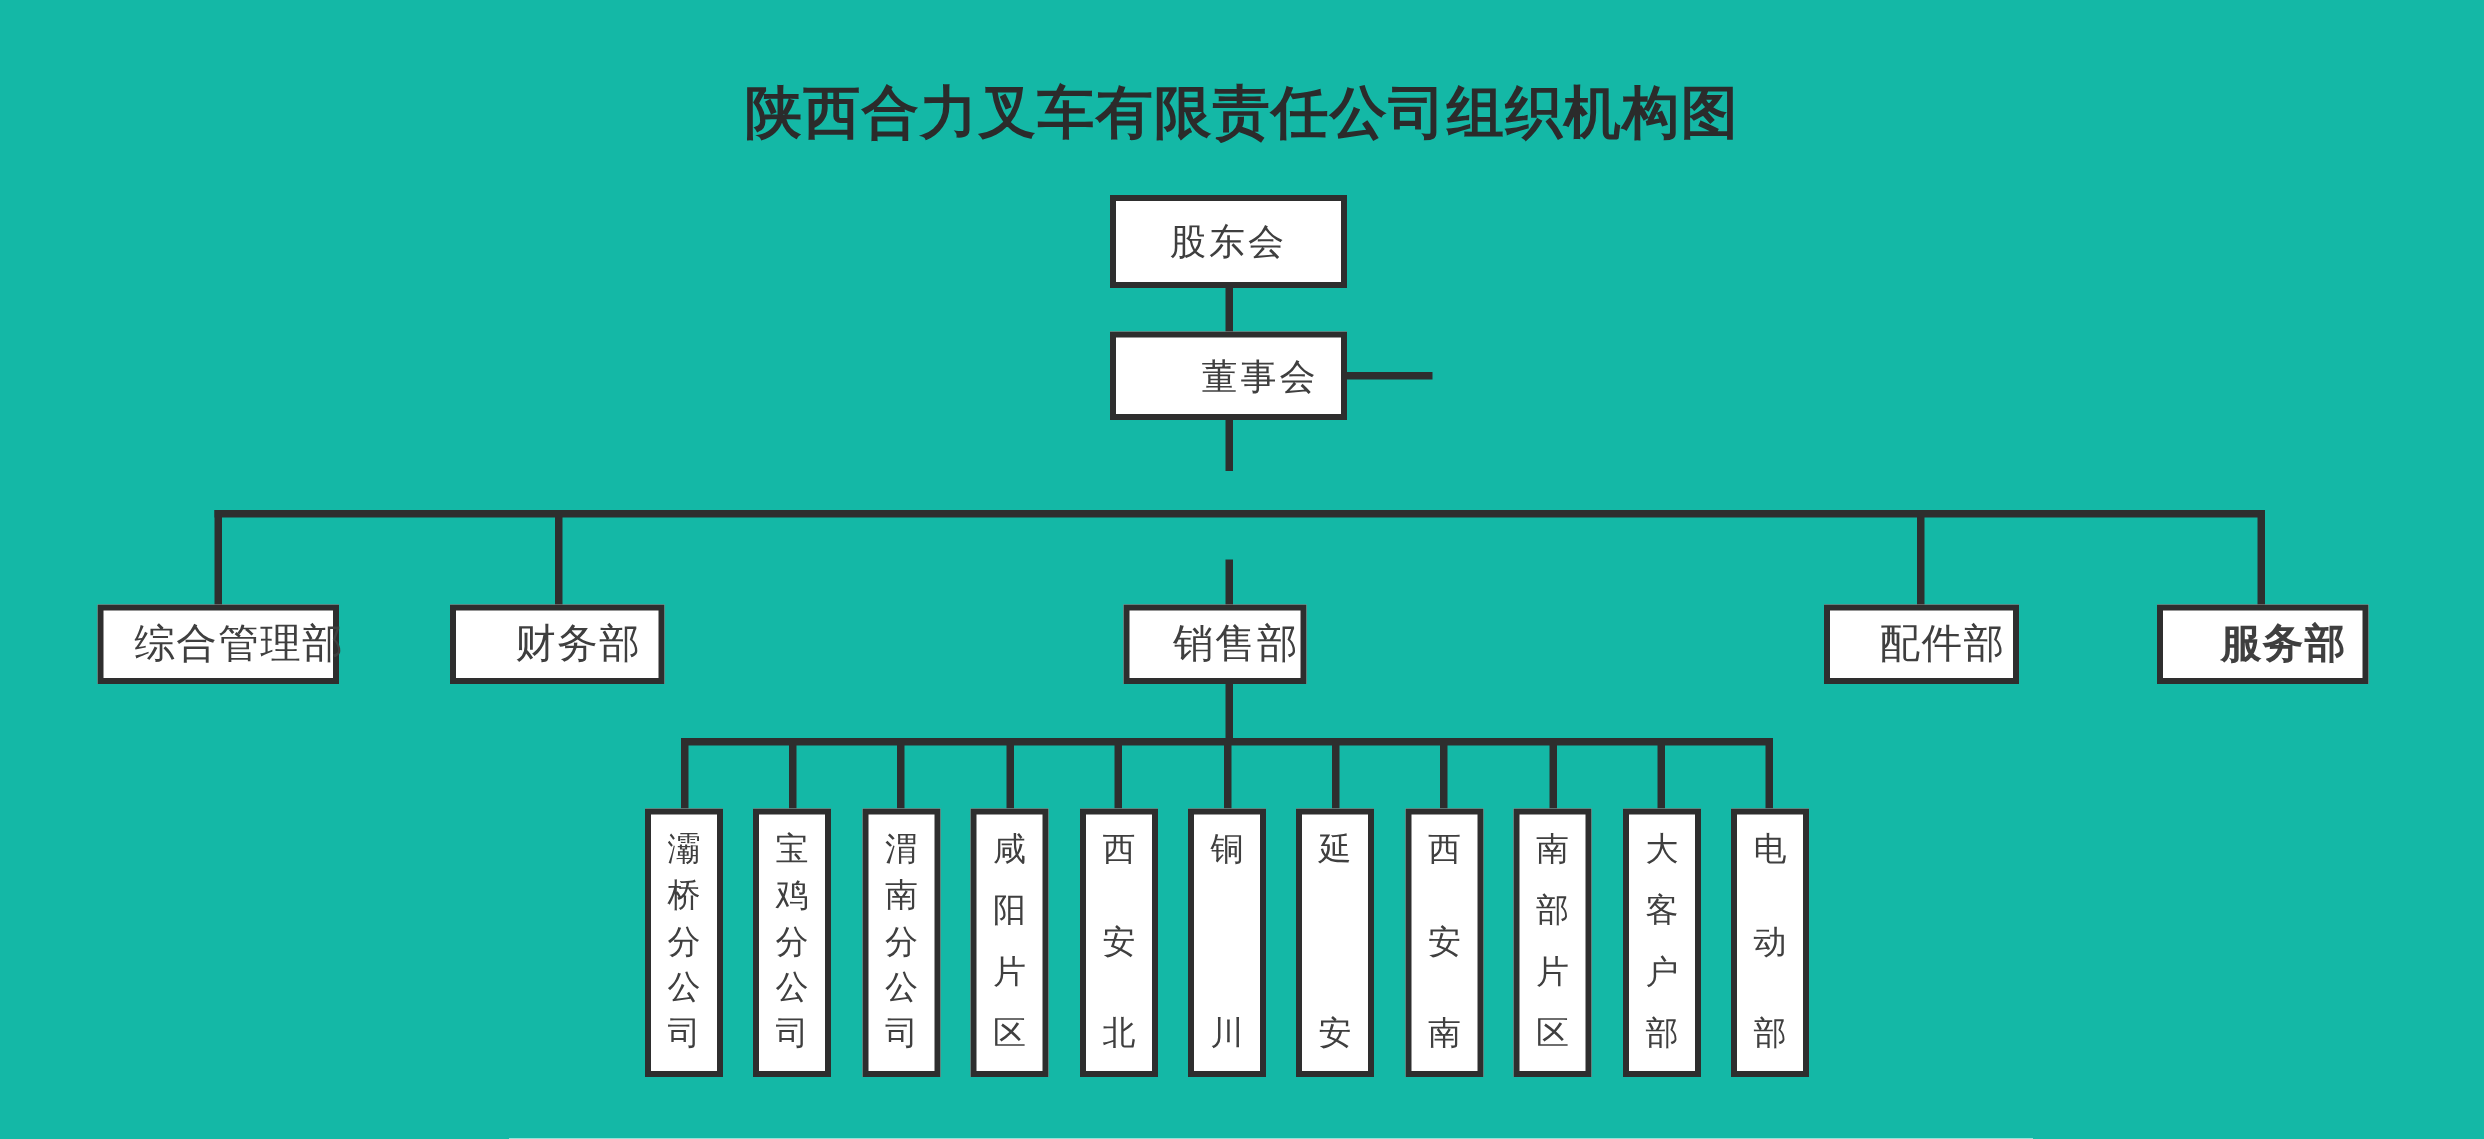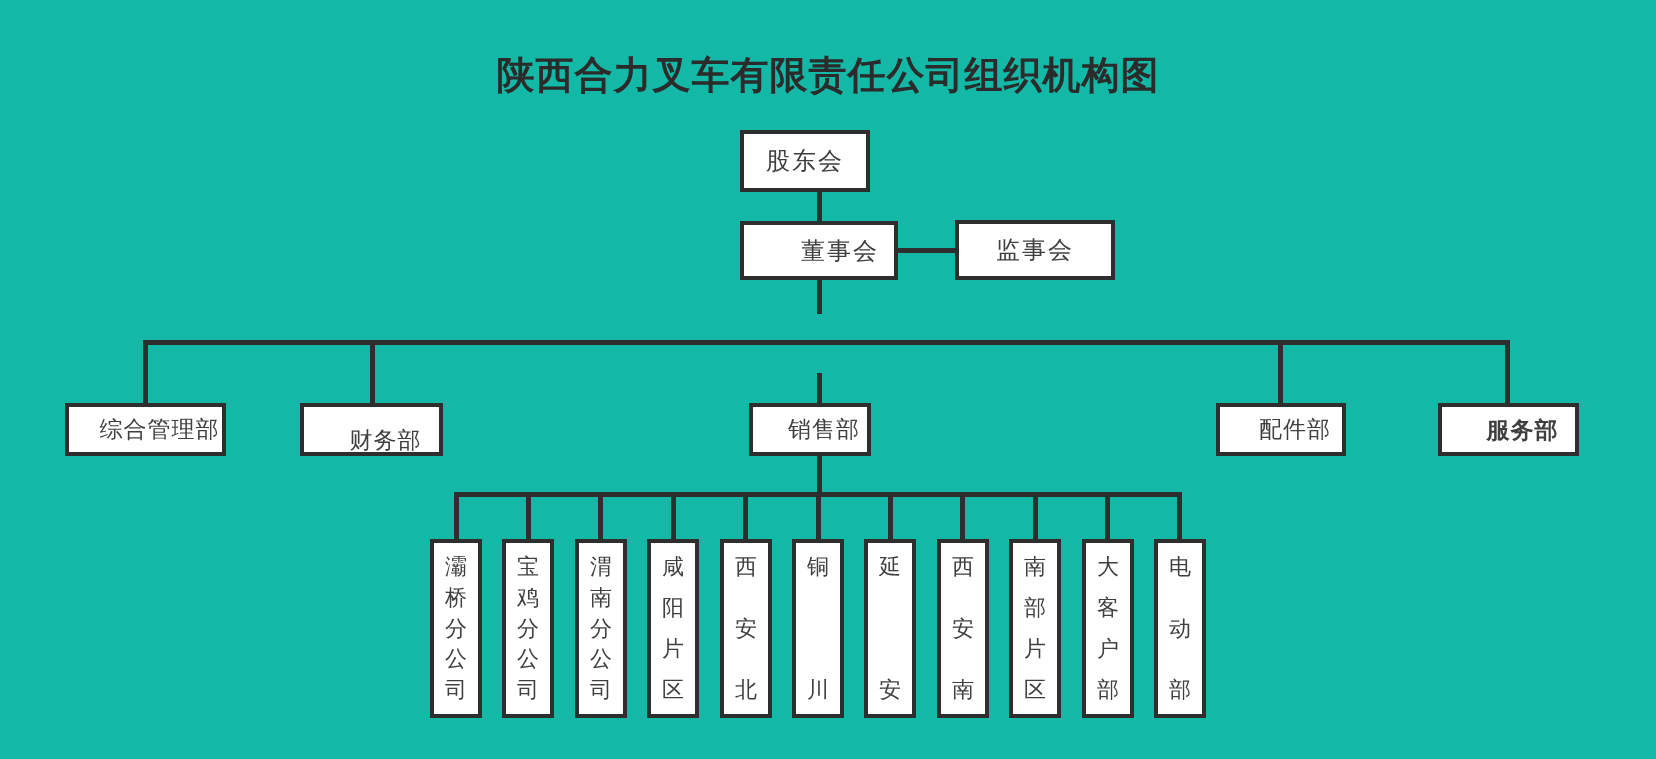--- a/index.html
+++ b/index.html
@@ -33,21 +33,21 @@
     justify-content: center;
     z-index: 2;
     color: #3f3f3f;
   }
   .node .lbl {
     font-size: 24px;
     letter-spacing: 2px;
     white-space: nowrap;
     line-height: 1;
   }
-  .node.dept .lbl { font-size: 23px; letter-spacing: 1px; margin-left: 28px; }
+  .node.dept .lbl { font-size: 27px; letter-spacing: 1px; margin-left: 28px; }
   .vnode {
     position: absolute;
     box-sizing: border-box;
     border: 4px solid #2e2e2e;
     background: #ffffff;
     z-index: 2;
     top: 539px;
     width: 52px;
     height: 179px;
     color: #3f3f3f;
@@ -95,34 +95,31 @@
   <div class="line" style="left:598px;  top:496px; width:5px; height:43px;"></div>
   <div class="line" style="left:671px;  top:496px; width:5px; height:43px;"></div>
   <div class="line" style="left:743px;  top:496px; width:5px; height:43px;"></div>
   <div class="line" style="left:816px;  top:496px; width:5px; height:43px;"></div>
   <div class="line" style="left:888px;  top:496px; width:5px; height:43px;"></div>
   <div class="line" style="left:960px;  top:496px; width:5px; height:43px;"></div>
   <div class="line" style="left:1033px; top:496px; width:5px; height:43px;"></div>
   <div class="line" style="left:1105px; top:496px; width:5px; height:43px;"></div>
   <div class="line" style="left:1177px; top:496px; width:5px; height:43px;"></div>
 
-  <div class="node" style="left:740px; top:130px; width:130px; height:62px;">
+  <div class="node" style="left:740px; top:130px; width:158px; height:62px;">
     <span class="lbl">股东会</span>
   </div>
   <div class="node" style="left:740px; top:221px; width:158px; height:59px;padding-left:42px;">
     <span class="lbl">董事会</span>
   </div>
-  <div class="node" style="left:955px; top:220px; width:160px; height:60px;">
-    <span class="lbl">监事会</span>
-  </div>
 
   <div class="node dept" style="left:65px; top:403px; width:161px; height:53px;">
     <span class="lbl">综合管理部</span>
   </div>
-  <div class="node dept" style="left:300px; top:403px; width:143px; height:53px;align-items:flex-end;">
+  <div class="node dept" style="left:300px; top:403px; width:143px; height:53px;">
     <span class="lbl">财务部</span>
   </div>
   <div class="node dept" style="left:749px; top:403px; width:122px; height:53px;">
     <span class="lbl">销售部</span>
   </div>
   <div class="node dept" style="left:1216px; top:403px; width:130px; height:53px;">
     <span class="lbl">配件部</span>
   </div>
   <div class="node dept" style="left:1438px; top:403px; width:141px; height:53px;font-weight:bold;">
     <span class="lbl">服务部</span>

